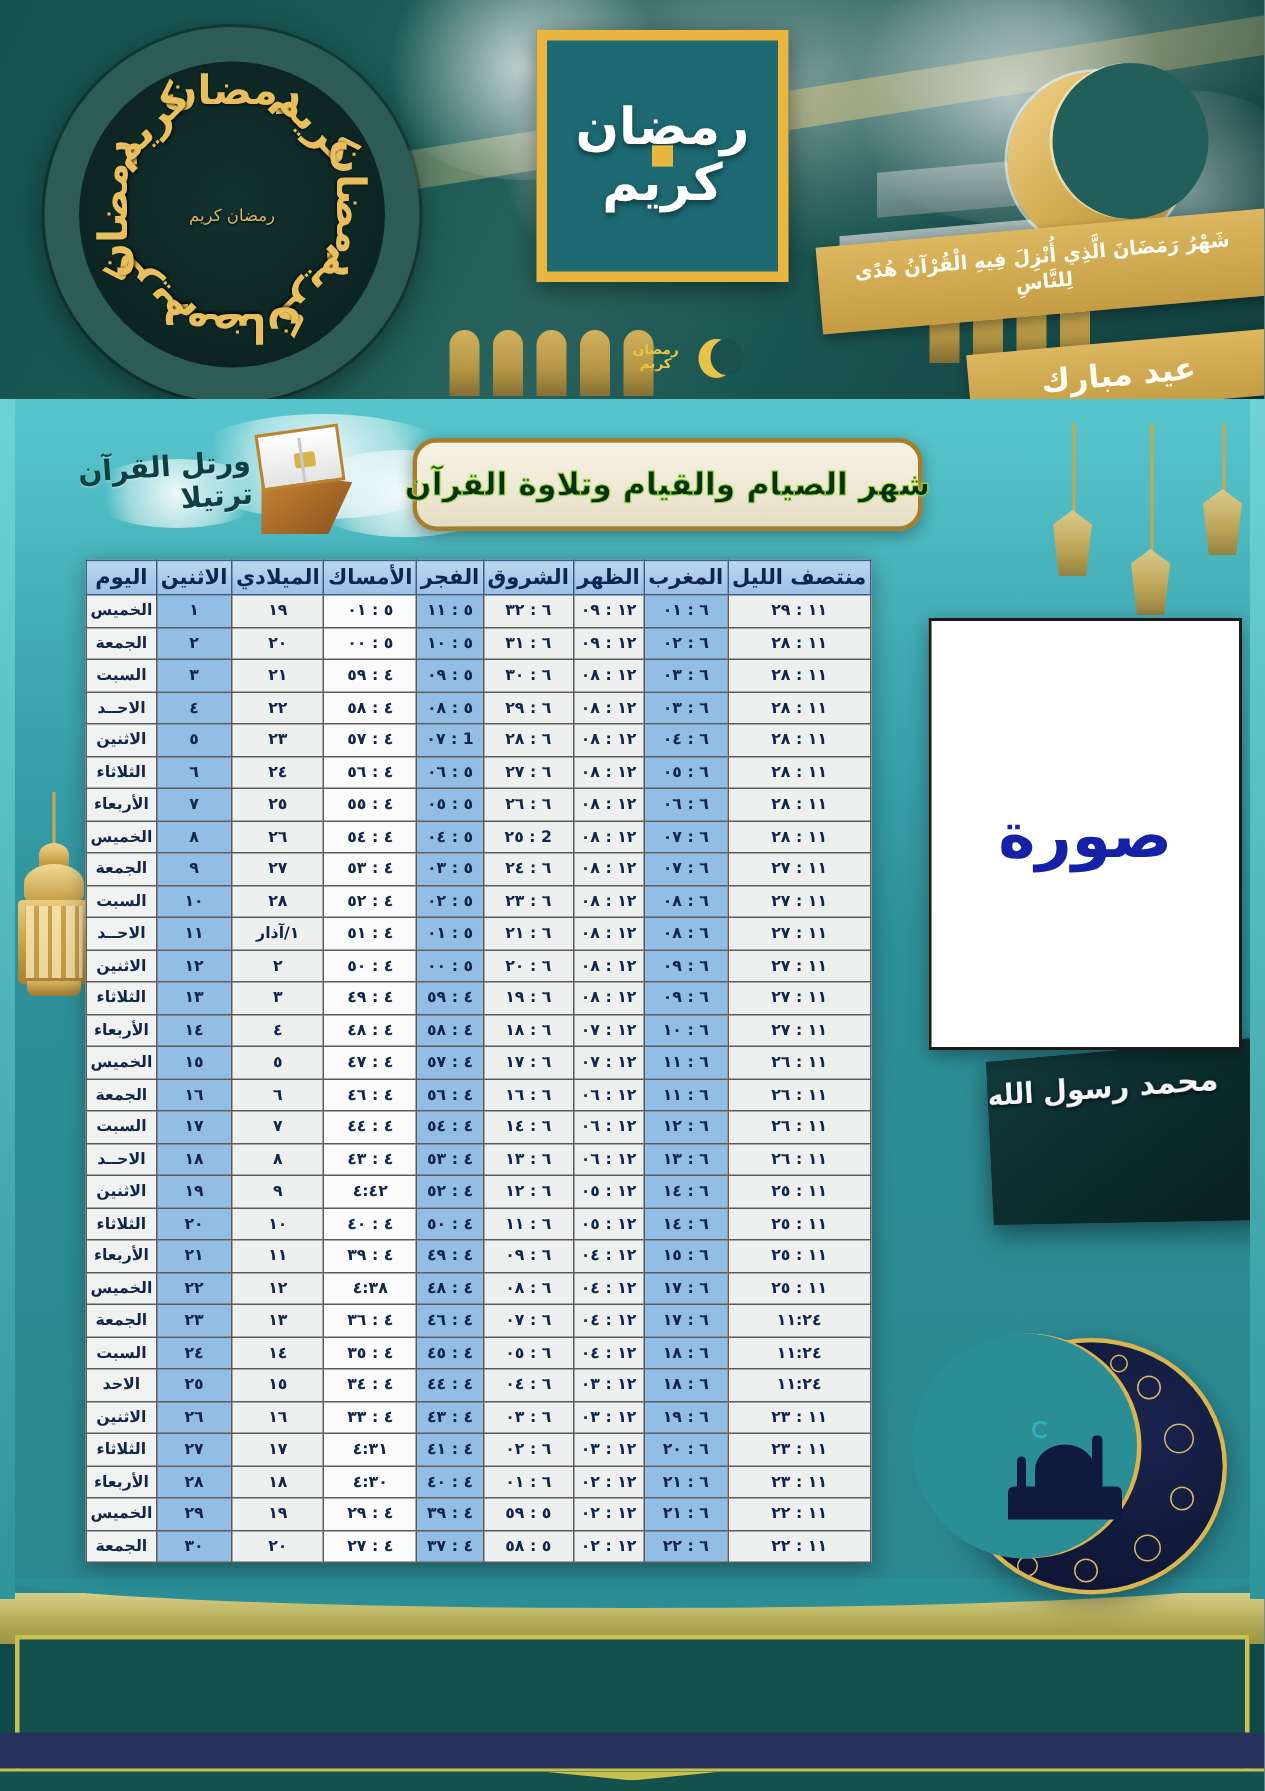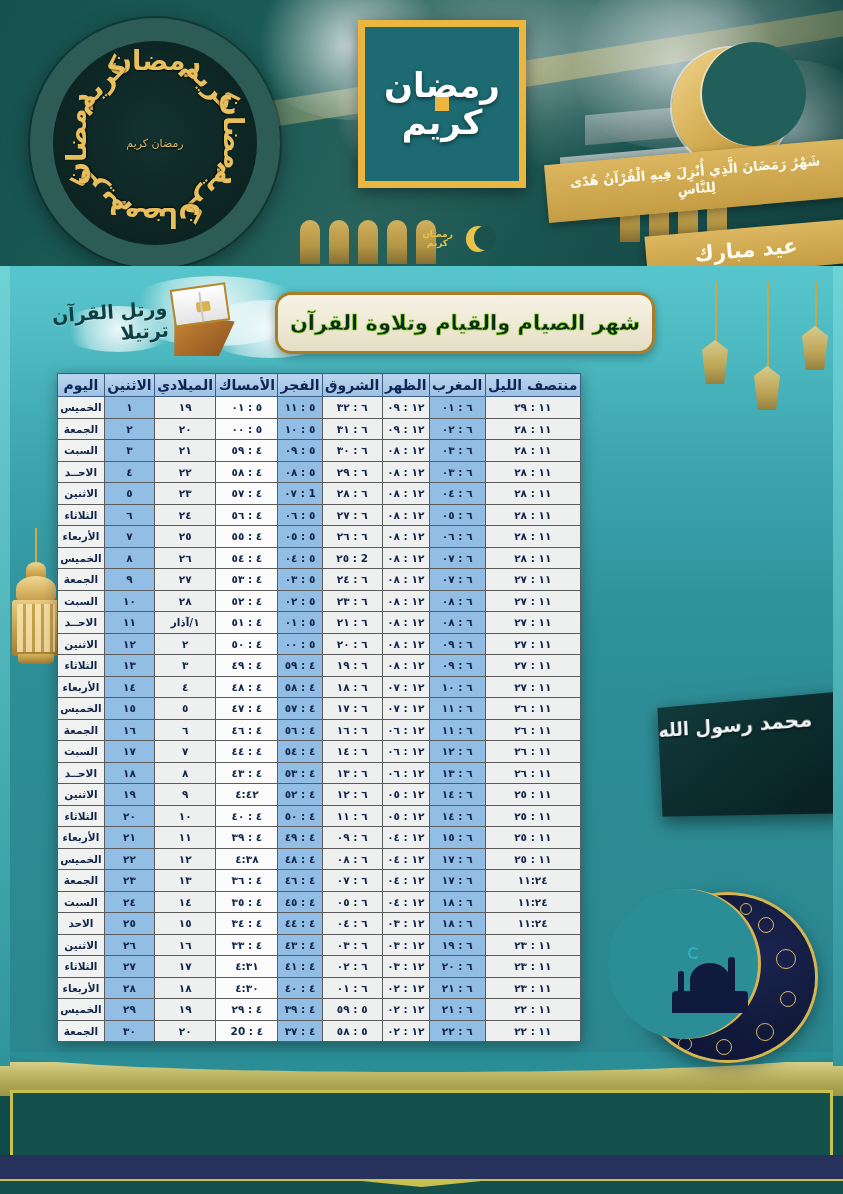--- a/index.html
+++ b/index.html
@@ -187,21 +187,21 @@
     background: linear-gradient(180deg,#ffffff,#e3e3e3);
     border: 2px solid #b8862f; transform: rotate(-8deg);
   }
   .qb-page::after{
     content:""; position:absolute; left:50%; top:4px; width:2px; height:30px; background:#c9c9c9;
   }
   .qb-dot { position:absolute; left:22px; top:14px; width:14px;height:10px; background:#d8b24a; border-radius:2px;}
 
   
   .top-banner {
-    position: absolute; left: 275px; top: 292px; width: 380px; height: 62px;
+    position: absolute; left: 275px; top: 292px; width: 340px; height: 62px;
     background: linear-gradient(180deg,#f6f2e6 0%, #efe8d4 55%, #e4dcc4 100%);
     border: 3px solid #a77d2a;
     border-radius: 16px;
     display: flex; align-items: center; justify-content: center;
     box-shadow: 0 3px 10px rgba(0,0,0,.32);
     z-index: 7;
   }
   .top-banner span {
     font-size: 21px; font-weight: bold;
     color: #0b2f12;
@@ -474,20 +474,23 @@
     <div class="oc-cut"></div>
     <div class="oc-mosque">
       <div class="ocm-min2"></div>
       <div class="ocm-dome"></div>
       <div class="ocm-min"></div>
       <div class="ocm-base"></div>
       <div class="ocm-moon"></div>
     </div>
   </div>
 
+  <div class="photo-box">
+    <span>صورة</span>
+  </div>
 
   <div class="table-wrap">
     <table>
       <thead>
         <tr>
           <th>منتصف الليل</th>
           <th>المغرب</th>
           <th>الظهر</th>
           <th>الشروق</th>
           <th>الفجر</th>
@@ -816,21 +819,21 @@
             <td class="">١٩</td>
             <td class="hl">٢٩</td>
             <td class="day">الخميس</td>
           </tr>
           <tr>
             <td class="">١١ : ٢٢</td>
             <td class="hl">٦ : ٢٢</td>
             <td class="">١٢ : ٠٢</td>
             <td class="">٥ : ٥٨</td>
             <td class="hl">٤ : ٣٧</td>
-            <td class="wht">٤ : 20</td>
+            <td class="wht">٤ : ٢٧</td>
             <td class="">٢٠</td>
             <td class="hl">٣٠</td>
             <td class="day">الجمعة</td>
           </tr>
         </tbody>
     </table>
   </div>
 
   <div class="bottom-gold-strip"></div>
   <div class="footer-panel"></div>

